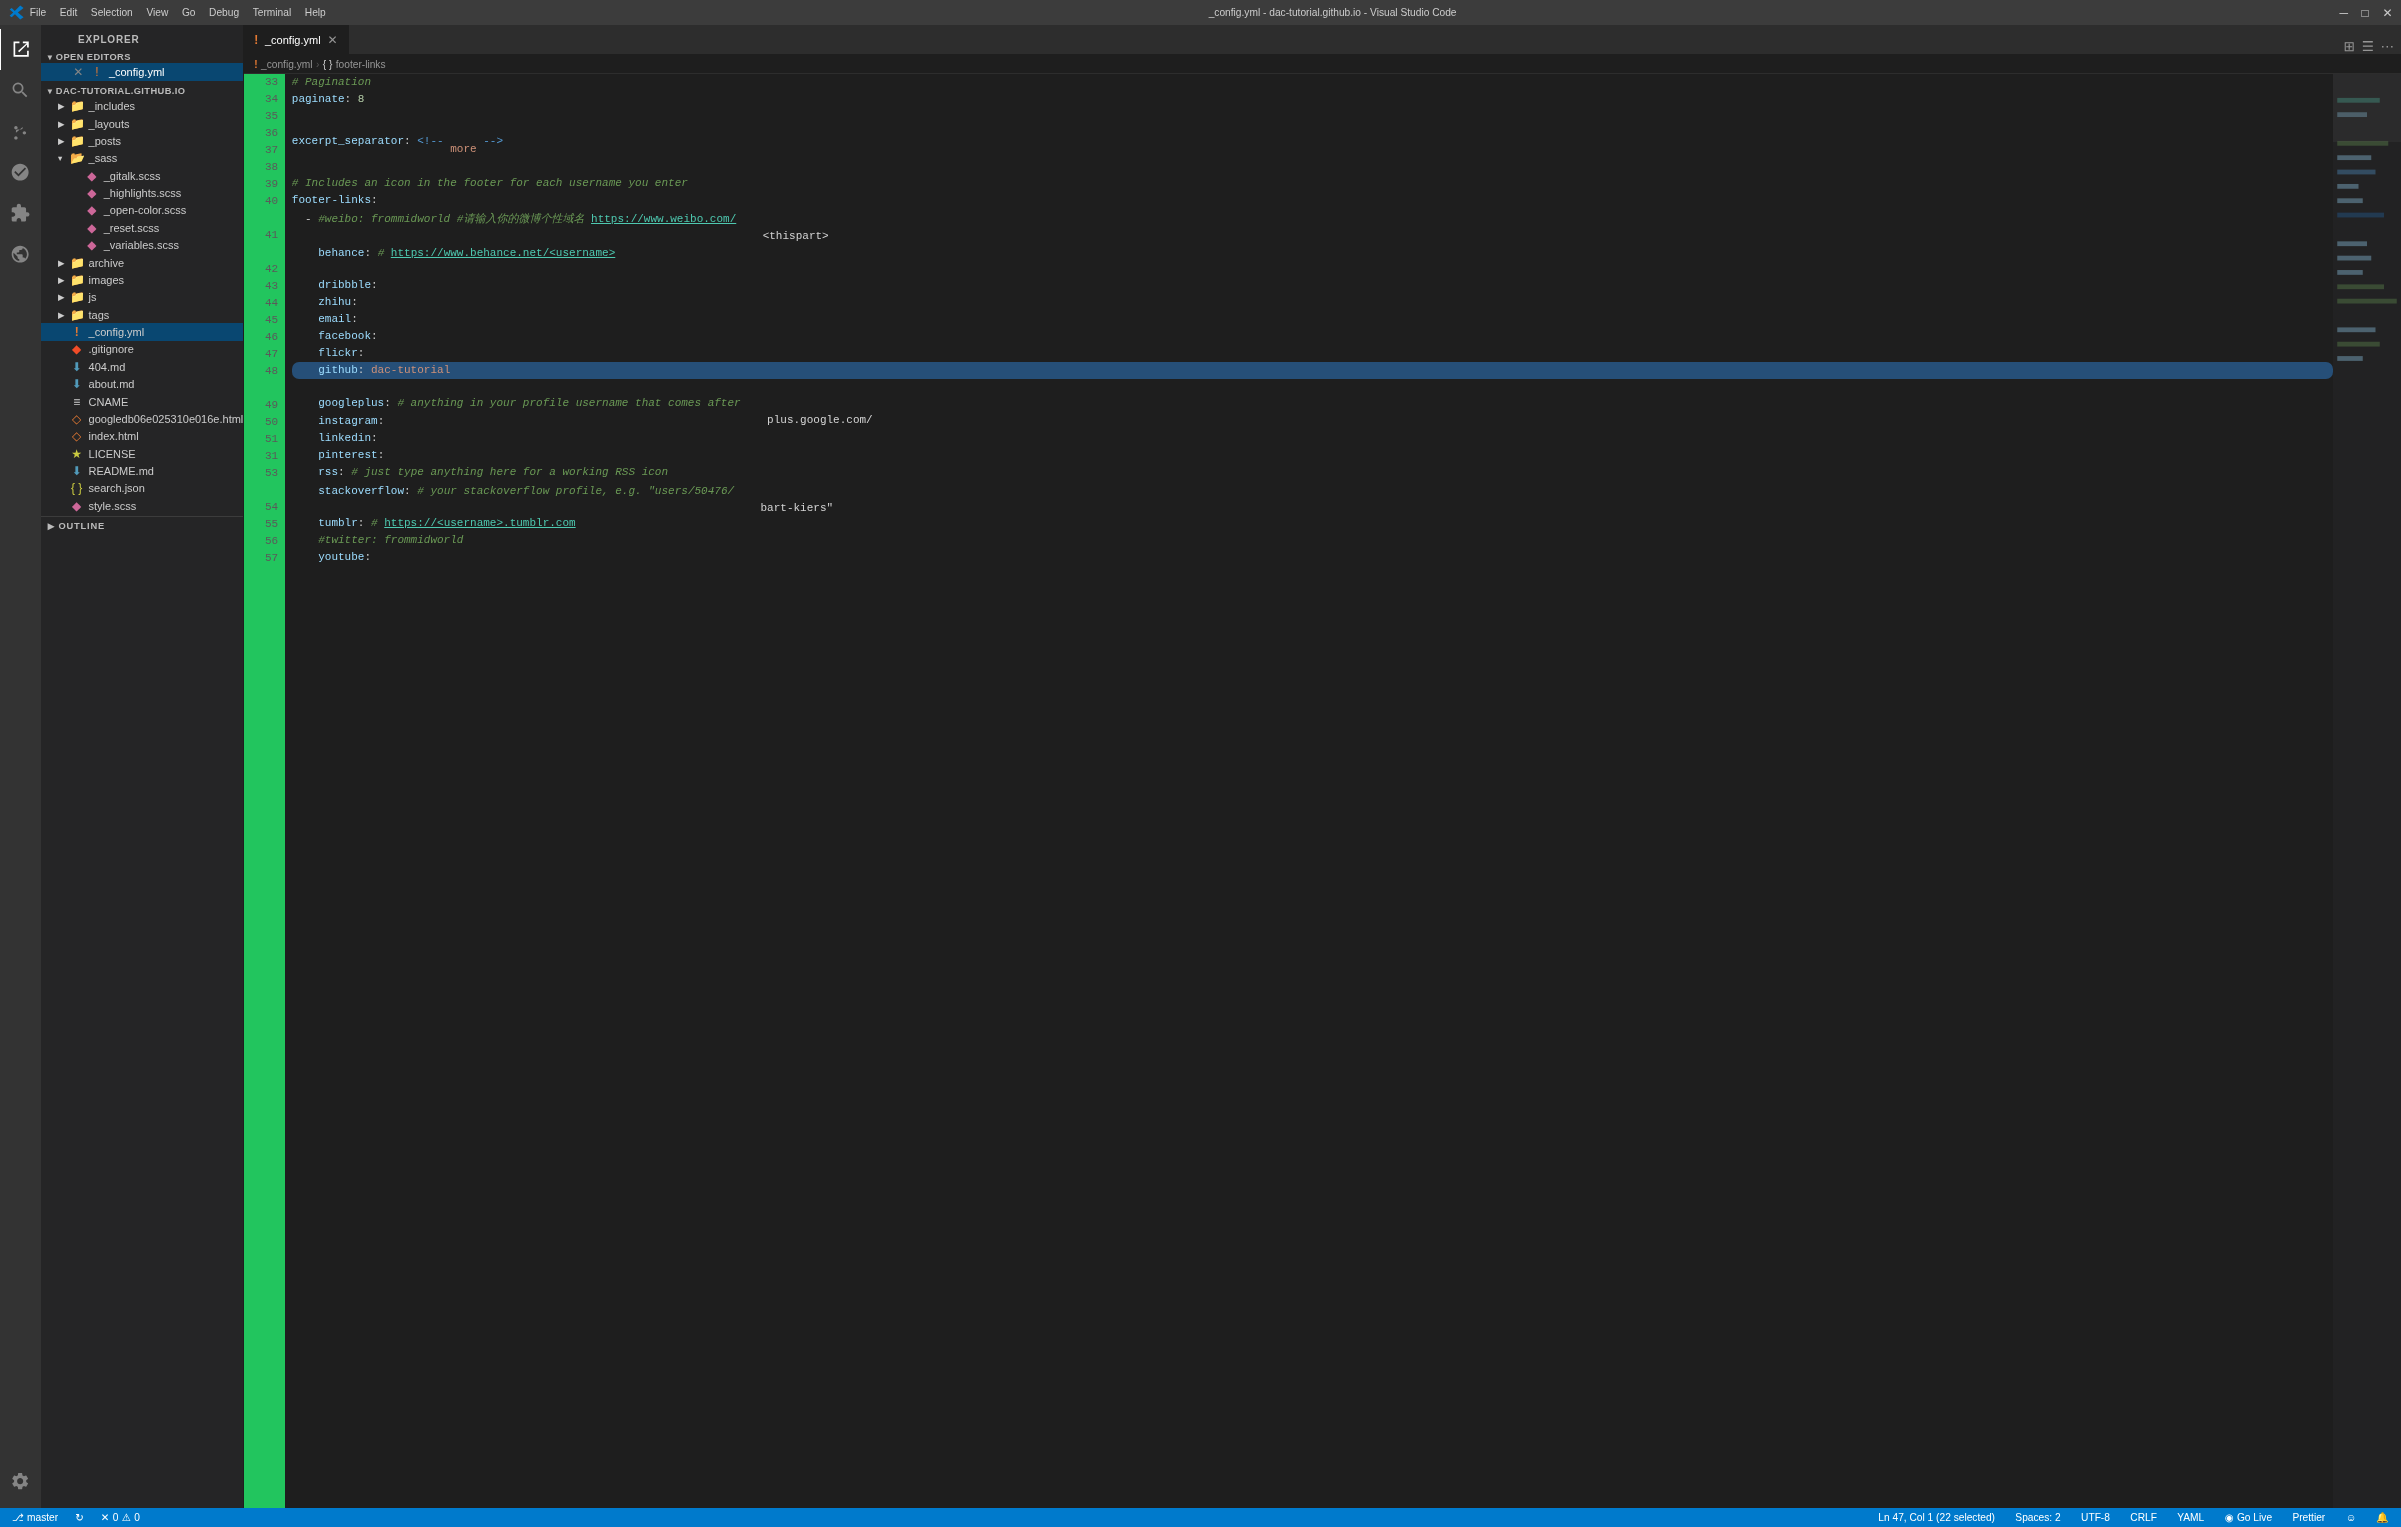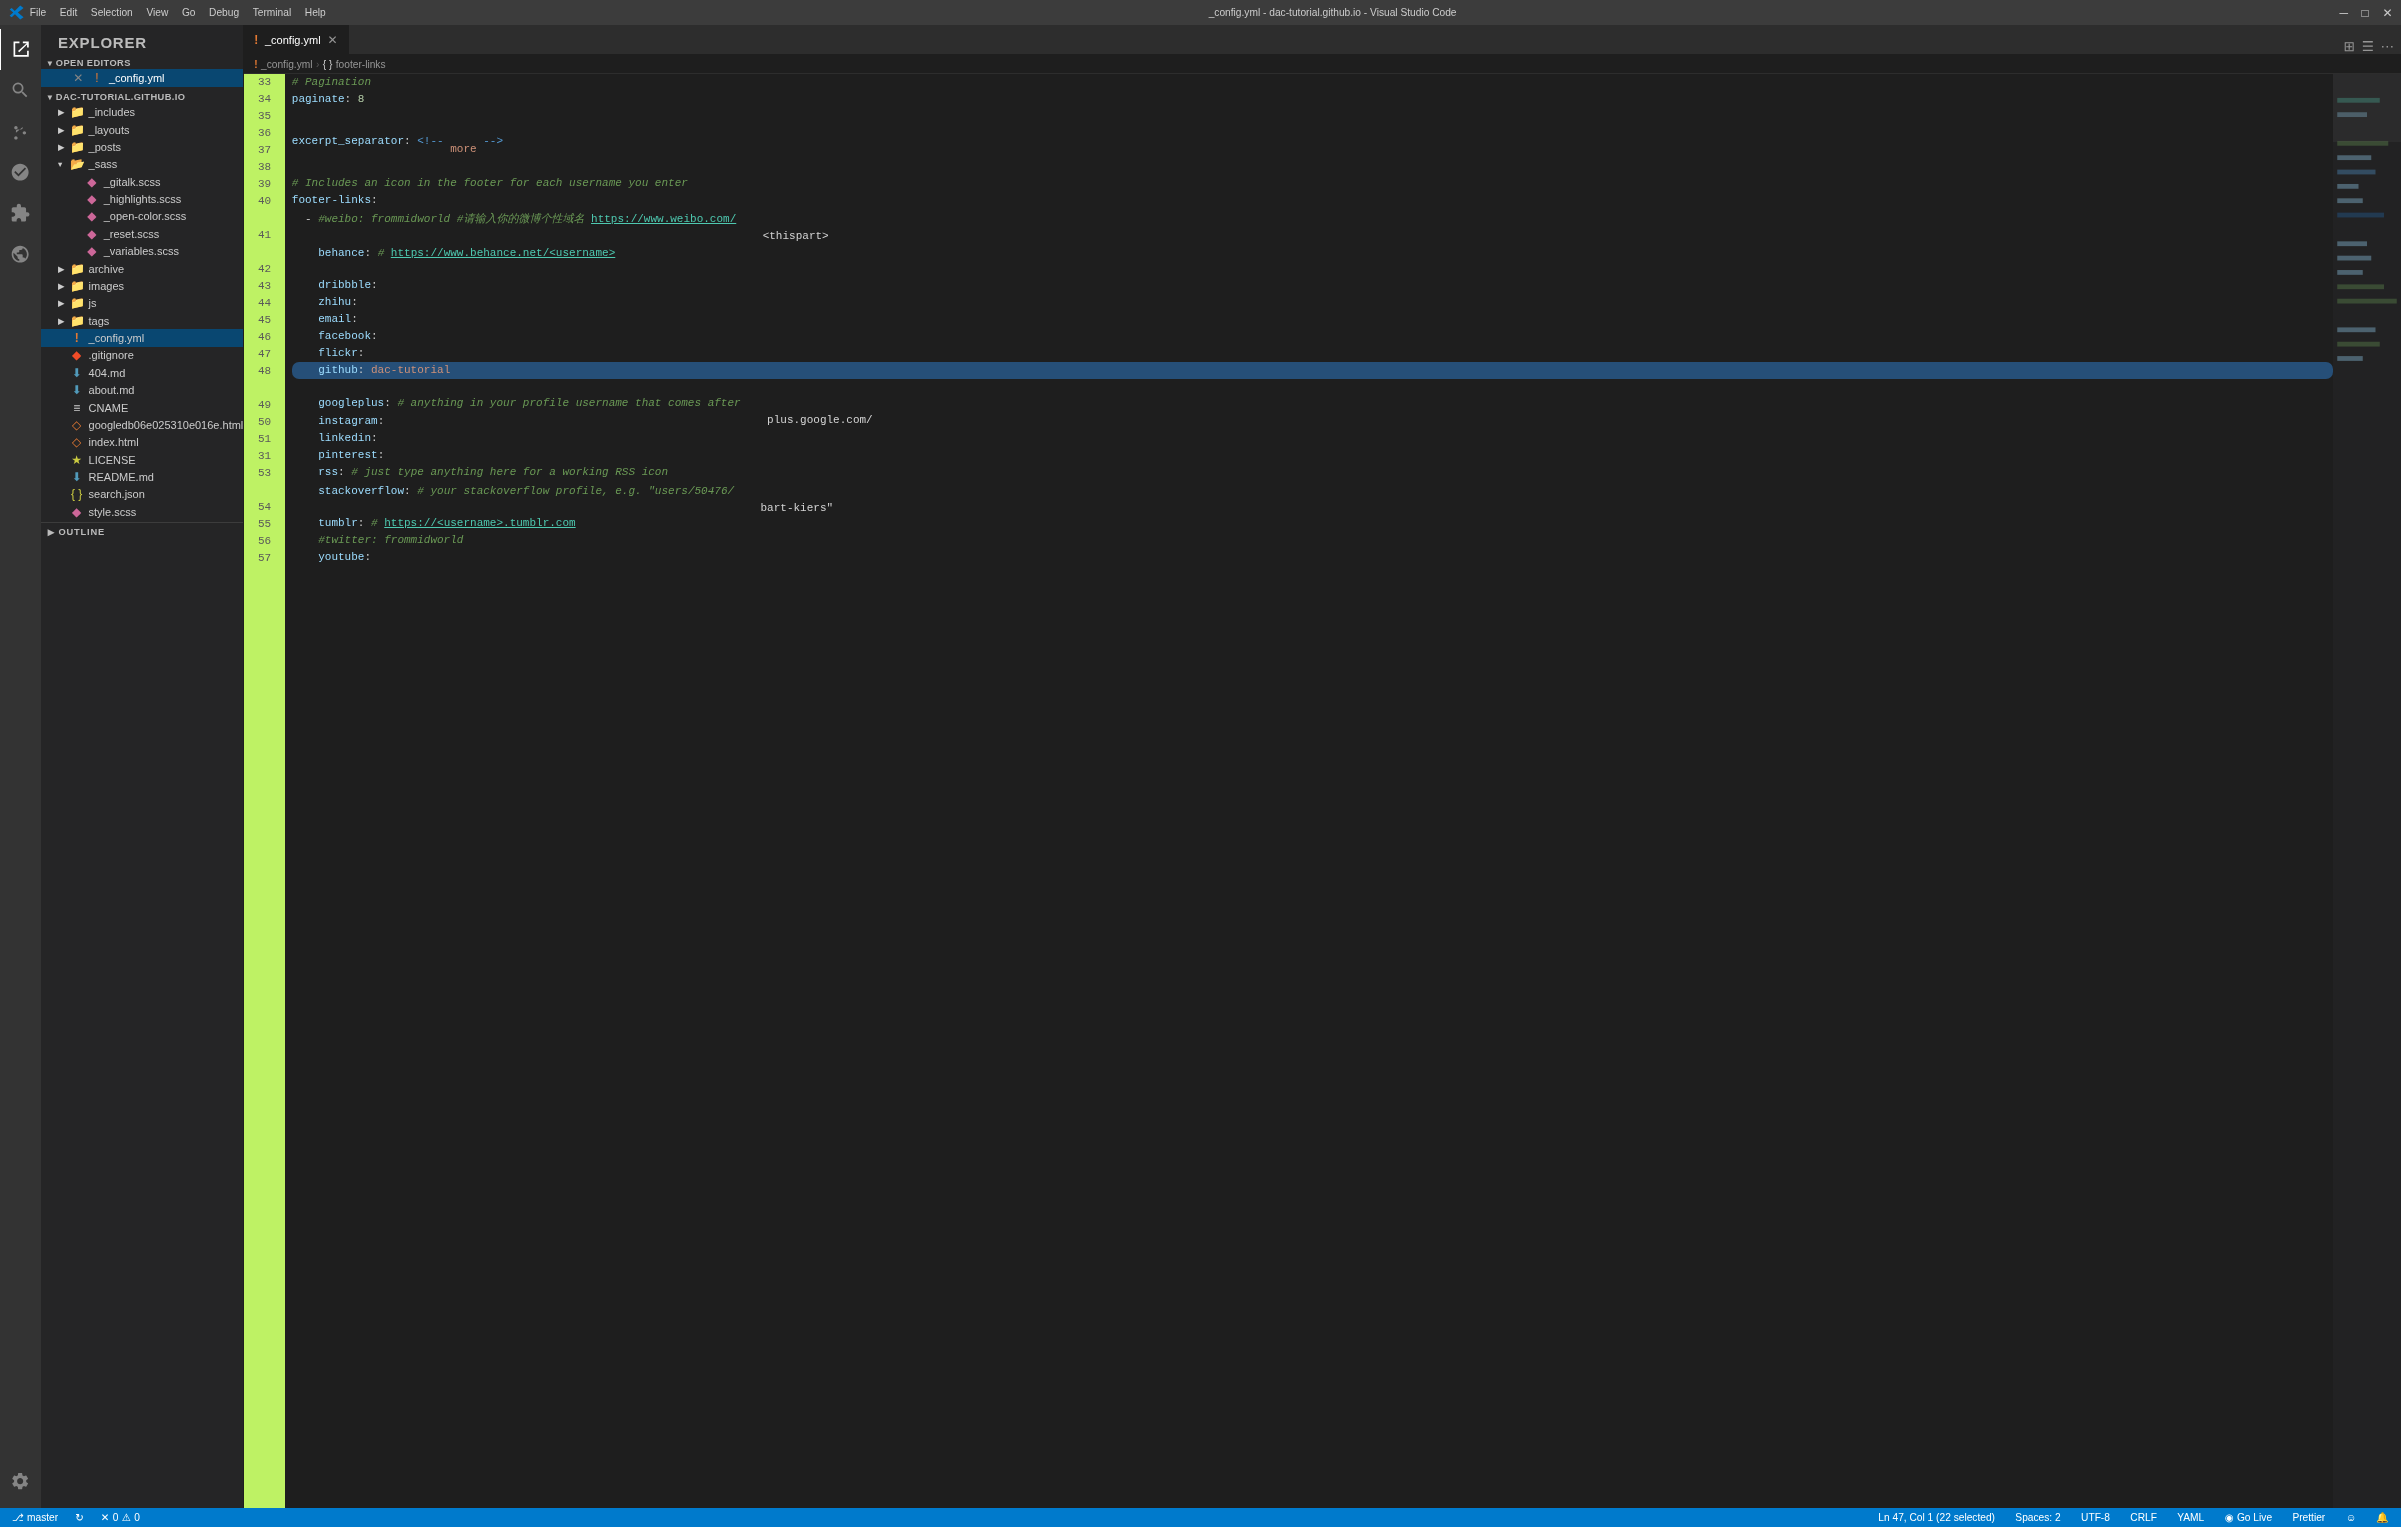--- a/index.html
+++ b/index.html
@@ -95,26 +95,27 @@
     .sidebar {
       width: 203px;
       background: #252526;
       display: flex;
       flex-direction: column;
       overflow: hidden;
       flex-shrink: 0;
       border-right: 0.8px solid #1e1e1e;
     }
     .sidebar-header {
-      font-size: 15px;
+      font-size: 10px;
       font-weight: 700;
       letter-spacing: 0.8px;
       color: #bbbbbb;
       padding: 8.5px 17px 3.4px 17px;
       text-transform: uppercase;
+      margin-left: 20px;
     }
     .sidebar-content {
       overflow-y: auto;
       flex: 1;
     }
     .sidebar-content::-webkit-scrollbar { width: 3.4px; }
     .sidebar-content::-webkit-scrollbar-thumb { background: #424242; }
 
     .sidebar-section {
       padding: 1.7px 0;
@@ -223,23 +224,23 @@
 
     
     .editor-content {
       display: flex;
       flex: 1;
       overflow: hidden;
     }
 
     .line-numbers {
       width: 41px;
-      background: #bef264;
+      background: #22c55e;
       padding: 0 6.8px;
-      text-align: center;
+      text-align: right;
       color: #5a5a5a;
       font-family: 'Consolas', 'Courier New', monospace;
       font-size: 11px;
       line-height: 17px;
       flex-shrink: 0;
       overflow: hidden;
       user-select: none;
     }
 
     .code-area {

